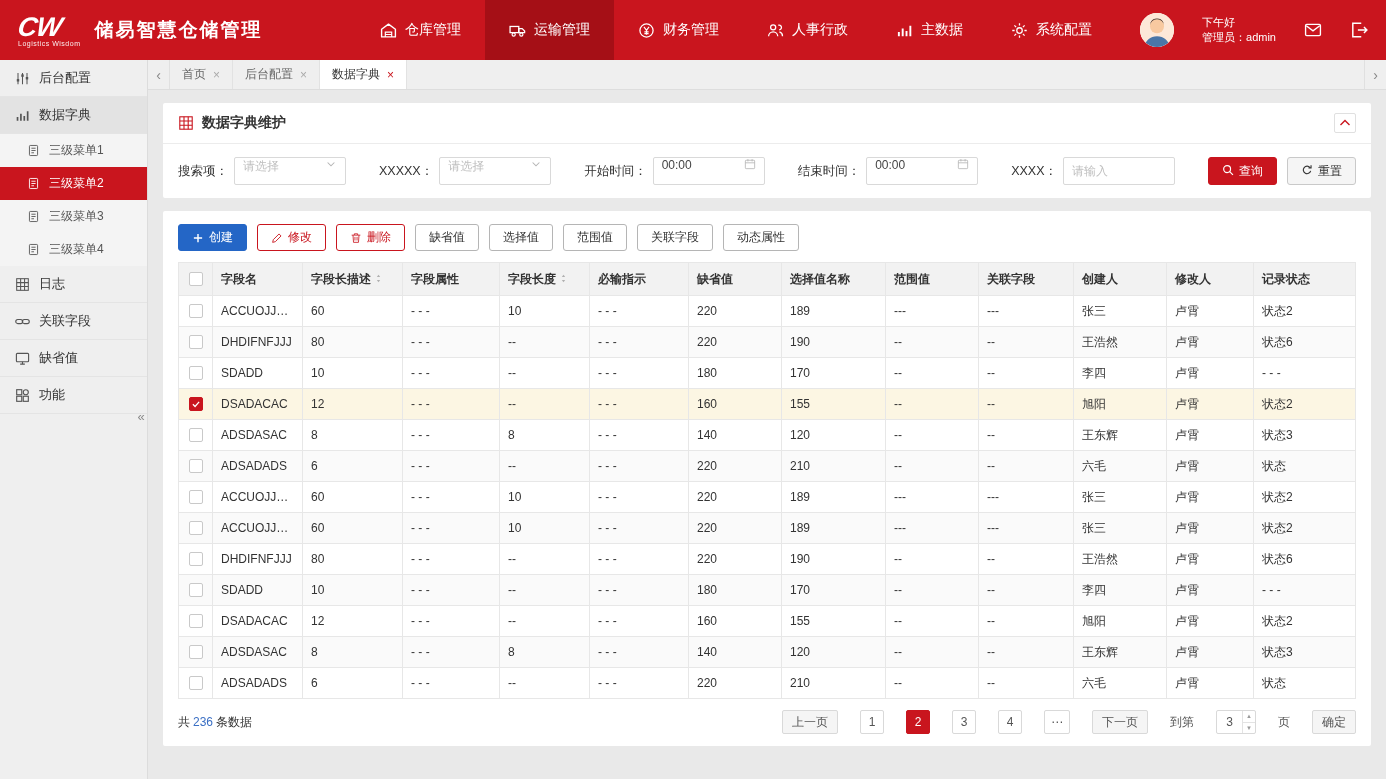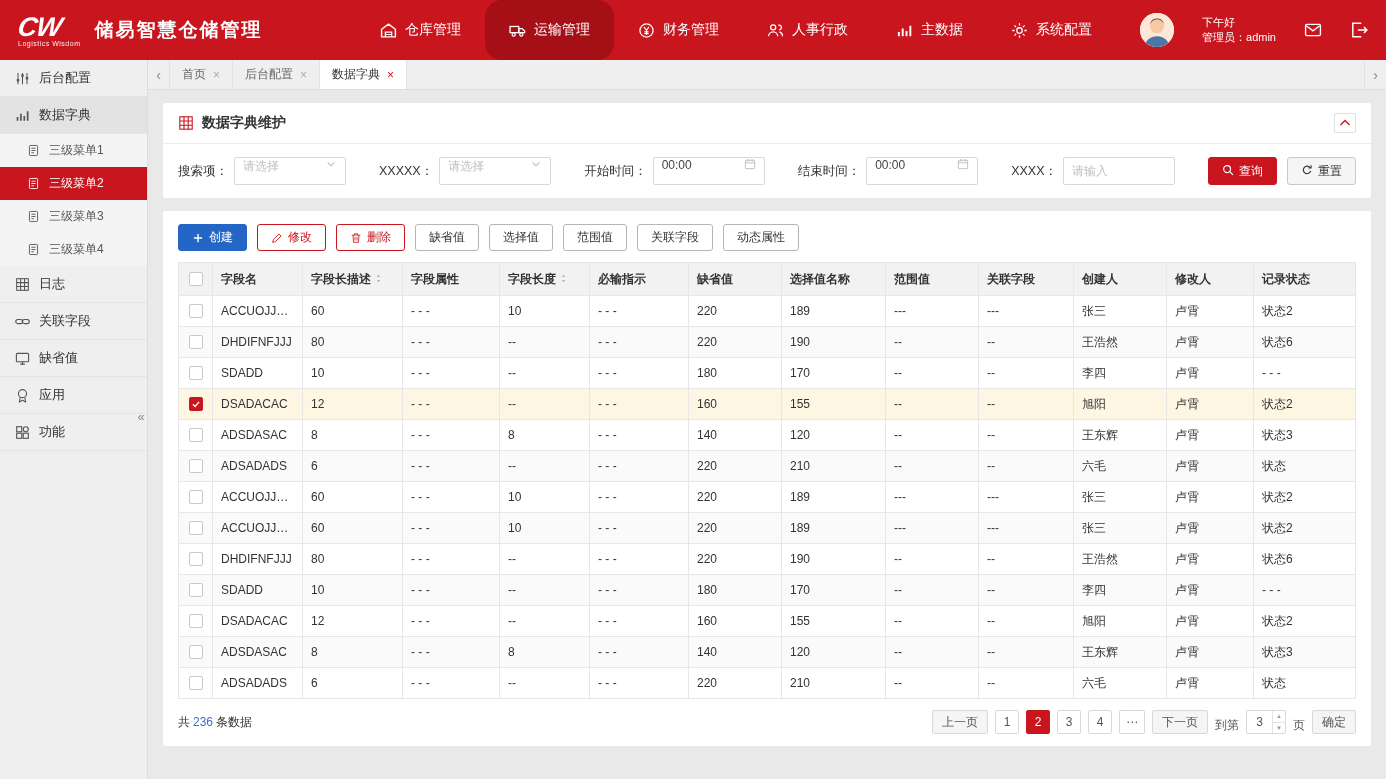--- a/index.html
+++ b/index.html
@@ -9,21 +9,21 @@
 
   
   .app-header{height:60px;background:#c9151e;display:flex;align-items:stretch;color:#fff;}
   .logo{display:flex;flex-direction:column;justify-content:center;padding:0 14px 0 18px;cursor:pointer;}
   .logo-cw{font-style:italic;font-weight:bold;font-size:27px;line-height:26px;letter-spacing:-1px;transform:skewX(-10deg);}
   .logo-sub{font-size:7px;letter-spacing:.5px;opacity:.92;}
   .app-title{align-self:center;font-size:19px;font-weight:bold;letter-spacing:2px;margin-right:20px;white-space:nowrap;}
   .main-nav{display:flex;margin-left:auto;align-items:stretch;}
   .nav-item{display:flex;align-items:center;gap:8px;padding:0 24px;font-size:14px;cursor:pointer;white-space:nowrap;}
   .nav-item svg{width:17px;height:17px;}
-  .nav-item.active{background:#a50f16;border-radius:17px;}
+  .nav-item.active{background:#a50f16;}
   .user-area{display:flex;align-items:center;gap:28px;padding:0 18px 0 24px;}
   .avatar{width:34px;height:34px;border-radius:50%;overflow:hidden;background:#fff;flex:none;cursor:pointer;}
   .avatar svg{width:34px;height:34px;}
   .user-text{font-size:11px;line-height:15px;white-space:nowrap;}
   .hicon{width:18px;height:18px;display:inline-flex;cursor:pointer;}
   .hicon svg{width:18px;height:18px;}
 
   
   .layout{display:flex;height:719px;}
   .sidebar{width:148px;background:#efefef;border-right:1px solid #dcdcdc;position:relative;flex:none;}
@@ -102,21 +102,21 @@
   tbody tr.sel{background:#fcf6e3;}
   svg.sort-ic{width:9px;height:11px;color:#b0b0b0;vertical-align:-1px;margin-left:3px;}
   .cb{width:14px;height:14px;border:1px solid #c9c9c9;border-radius:2px;background:#fff;display:inline-flex;align-items:center;justify-content:center;vertical-align:middle;cursor:pointer;}
   .cb.checked{background:#c9151e;border-color:#c9151e;}
   .cb.checked svg{width:10px;height:10px;color:#fff;}
 
   
   .table-footer{display:flex;align-items:center;padding:11px 0 4px;}
   .total{font-size:12px;color:#333;}
   .total .count{color:#3a6fc4;margin:0 3px;}
-  .pager{margin-left:auto;display:flex;align-items:flex-end;gap:7px;font-size:12px;color:#555;}
+  .pager{margin-left:auto;display:flex;align-items:center;gap:22px;font-size:12px;color:#555;}
   .pg{min-width:24px;height:24px;padding:0 6px;border:1px solid #d9d9d9;border-radius:2px;background:#fff;display:flex;align-items:center;justify-content:center;cursor:pointer;}
   .pg.nav{background:#f5f5f5;padding:0 9px;}
   .pg.active{background:#c9151e;border-color:#c9151e;color:#fff;}
   .jump-box{width:40px;height:24px;border:1px solid #d9d9d9;border-radius:2px;background:#fff;display:flex;align-items:stretch;cursor:pointer;}
   .jump-box .val{flex:1;display:flex;align-items:center;justify-content:center;}
   .steppers{width:13px;border-left:1px solid #e3e3e3;display:flex;flex-direction:column;}
   .steppers span{flex:1;display:flex;align-items:center;justify-content:center;font-size:6px;color:#999;line-height:1;cursor:pointer;}
   .steppers span:first-child{border-bottom:1px solid #e3e3e3;}
 </style>
 </head>
@@ -262,27 +262,20 @@
               <rect x="7.8" y="5.8" width="7.4" height="4.4" rx="2.2" fill="none" stroke="currentColor" stroke-width="1.2"></rect>
             </svg>
             <span>关联字段</span>
           </div>
           <div class="side-item">
             <svg class="" viewBox="0 0 16 16">
               <rect x="1.5" y="2.5" width="13" height="9" rx="1" fill="none" stroke="currentColor" stroke-width="1.2"></rect>
               <path d="M5.5 14h5M8 11.5V14" stroke="currentColor" stroke-width="1.2"></path>
             </svg>
             <span>缺省值</span>
-          </div>
-          <div class="side-item">
-            <svg class="" viewBox="0 0 16 16">
-              <circle cx="8" cy="6" r="4.3" fill="none" stroke="currentColor" stroke-width="1.2"></circle>
-              <path d="M5.6 9.8 4.6 15l3.4-1.9L11.4 15l-1-5.2" fill="none" stroke="currentColor" stroke-width="1.1" stroke-linejoin="round"></path>
-            </svg>
-            <span>应用</span>
           </div>
           <div class="side-item">
             <svg class="" viewBox="0 0 16 16">
               <rect x="1.8" y="1.8" width="5.4" height="5.4" fill="none" stroke="currentColor" stroke-width="1.2"></rect>
               <circle cx="11.5" cy="4.5" r="2.7" fill="none" stroke="currentColor" stroke-width="1.2"></circle>
               <rect x="1.8" y="8.8" width="5.4" height="5.4" fill="none" stroke="currentColor" stroke-width="1.2"></rect>
               <rect x="8.8" y="8.8" width="5.4" height="5.4" fill="none" stroke="currentColor" stroke-width="1.2"></rect>
             </svg>
             <span>功能</span>
           </div>

